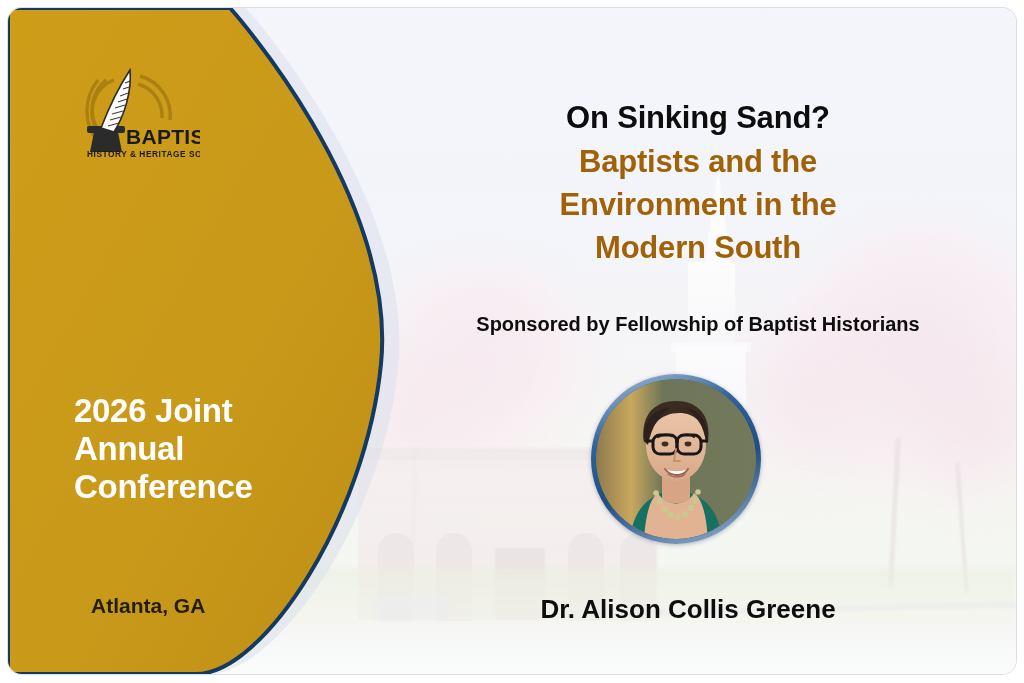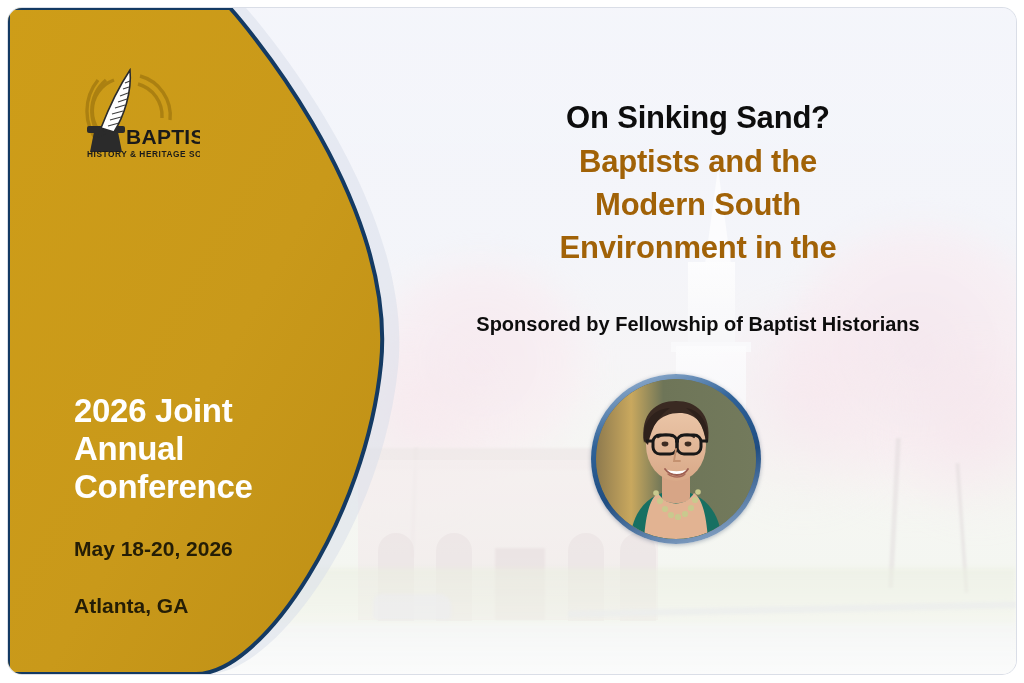--- a/index.html
+++ b/index.html
@@ -203,21 +203,21 @@
   }
   .conf-dates {
     position: absolute;
     left: 66px; top: 529px;
     font-size: 21px;
     font-weight: bold;
     color: #241d06;
   }
   .conf-city {
     position: absolute;
-    left: 66px; top: 586px;
+    left: 83px; top: 586px;
     font-size: 21px;
     font-weight: bold;
     color: #241d06;
   }
 
   
   .main-title {
     position: absolute;
     left: 400px; top: 72px;
     width: 580px;
@@ -360,29 +360,28 @@
         </g>
 
         <path d="M 31,62 L 27,72 L 36,68 Z" fill="#2B2B2B"></path>
 
         <text x="56" y="78" font-family="Liberation Sans, sans-serif" font-size="21" font-weight="bold" fill="#1A1A1A" letter-spacing="0.3">BAPTIST</text>
         <text x="17" y="91" font-family="Liberation Sans, sans-serif" font-size="8.3" font-weight="bold" fill="#1A1A1A" letter-spacing="0.55">HISTORY &amp; HERITAGE SOCIETY</text>
       </svg>
     </div>
 
     <div class="conf-title">2026 Joint Annual Conference</div>
-    <div class="conf-dates">May 18-20, 2026</div>
     <div class="conf-city">Atlanta, GA</div>
 
     <div class="main-title">On Sinking Sand?</div>
 
     <div class="sub-title">
       <div>Baptists and the</div>
+      <div>Environment in the</div>
       <div>Modern South</div>
-      <div>Environment in the</div>
     </div>
 
     <div class="sponsor">Sponsored by Fellowship of Baptist Historians</div>
 
     <div class="portrait">
       <div class="portrait-inner">
         <svg viewBox="0 0 160 160" xmlns="http://www.w3.org/2000/svg">
           <defs>
             <linearGradient id="bgroom" x1="0" y1="0" x2="1" y2="0">
               <stop offset="0%" stop-color="#8E7A4E"></stop>
@@ -445,15 +444,16 @@
             <path d="M 80,70 L 78,82 L 84,82" stroke="#C4916F" stroke-width="1.8" fill="none" stroke-linecap="round"></path>
 
             <path d="M 69,90 C 74,97 87,97 92,90 C 86,93 75,93 69,90 Z" fill="#FFFFFF"></path>
             <path d="M 69,90 C 75,98 87,98 92,90" stroke="#9E5F52" stroke-width="1.8" fill="none" stroke-linecap="round"></path>
             <path d="M 72,95 C 77,99 85,99 89,95" stroke="#A96A5A" stroke-width="1.4" fill="none" stroke-linecap="round"></path>
           </g>
         </svg>
       </div>
     </div>
 
+    <div class="speaker">Dr. Alison Collis Greene</div>
 
   </div>
 </div>
 
 </body></html>

